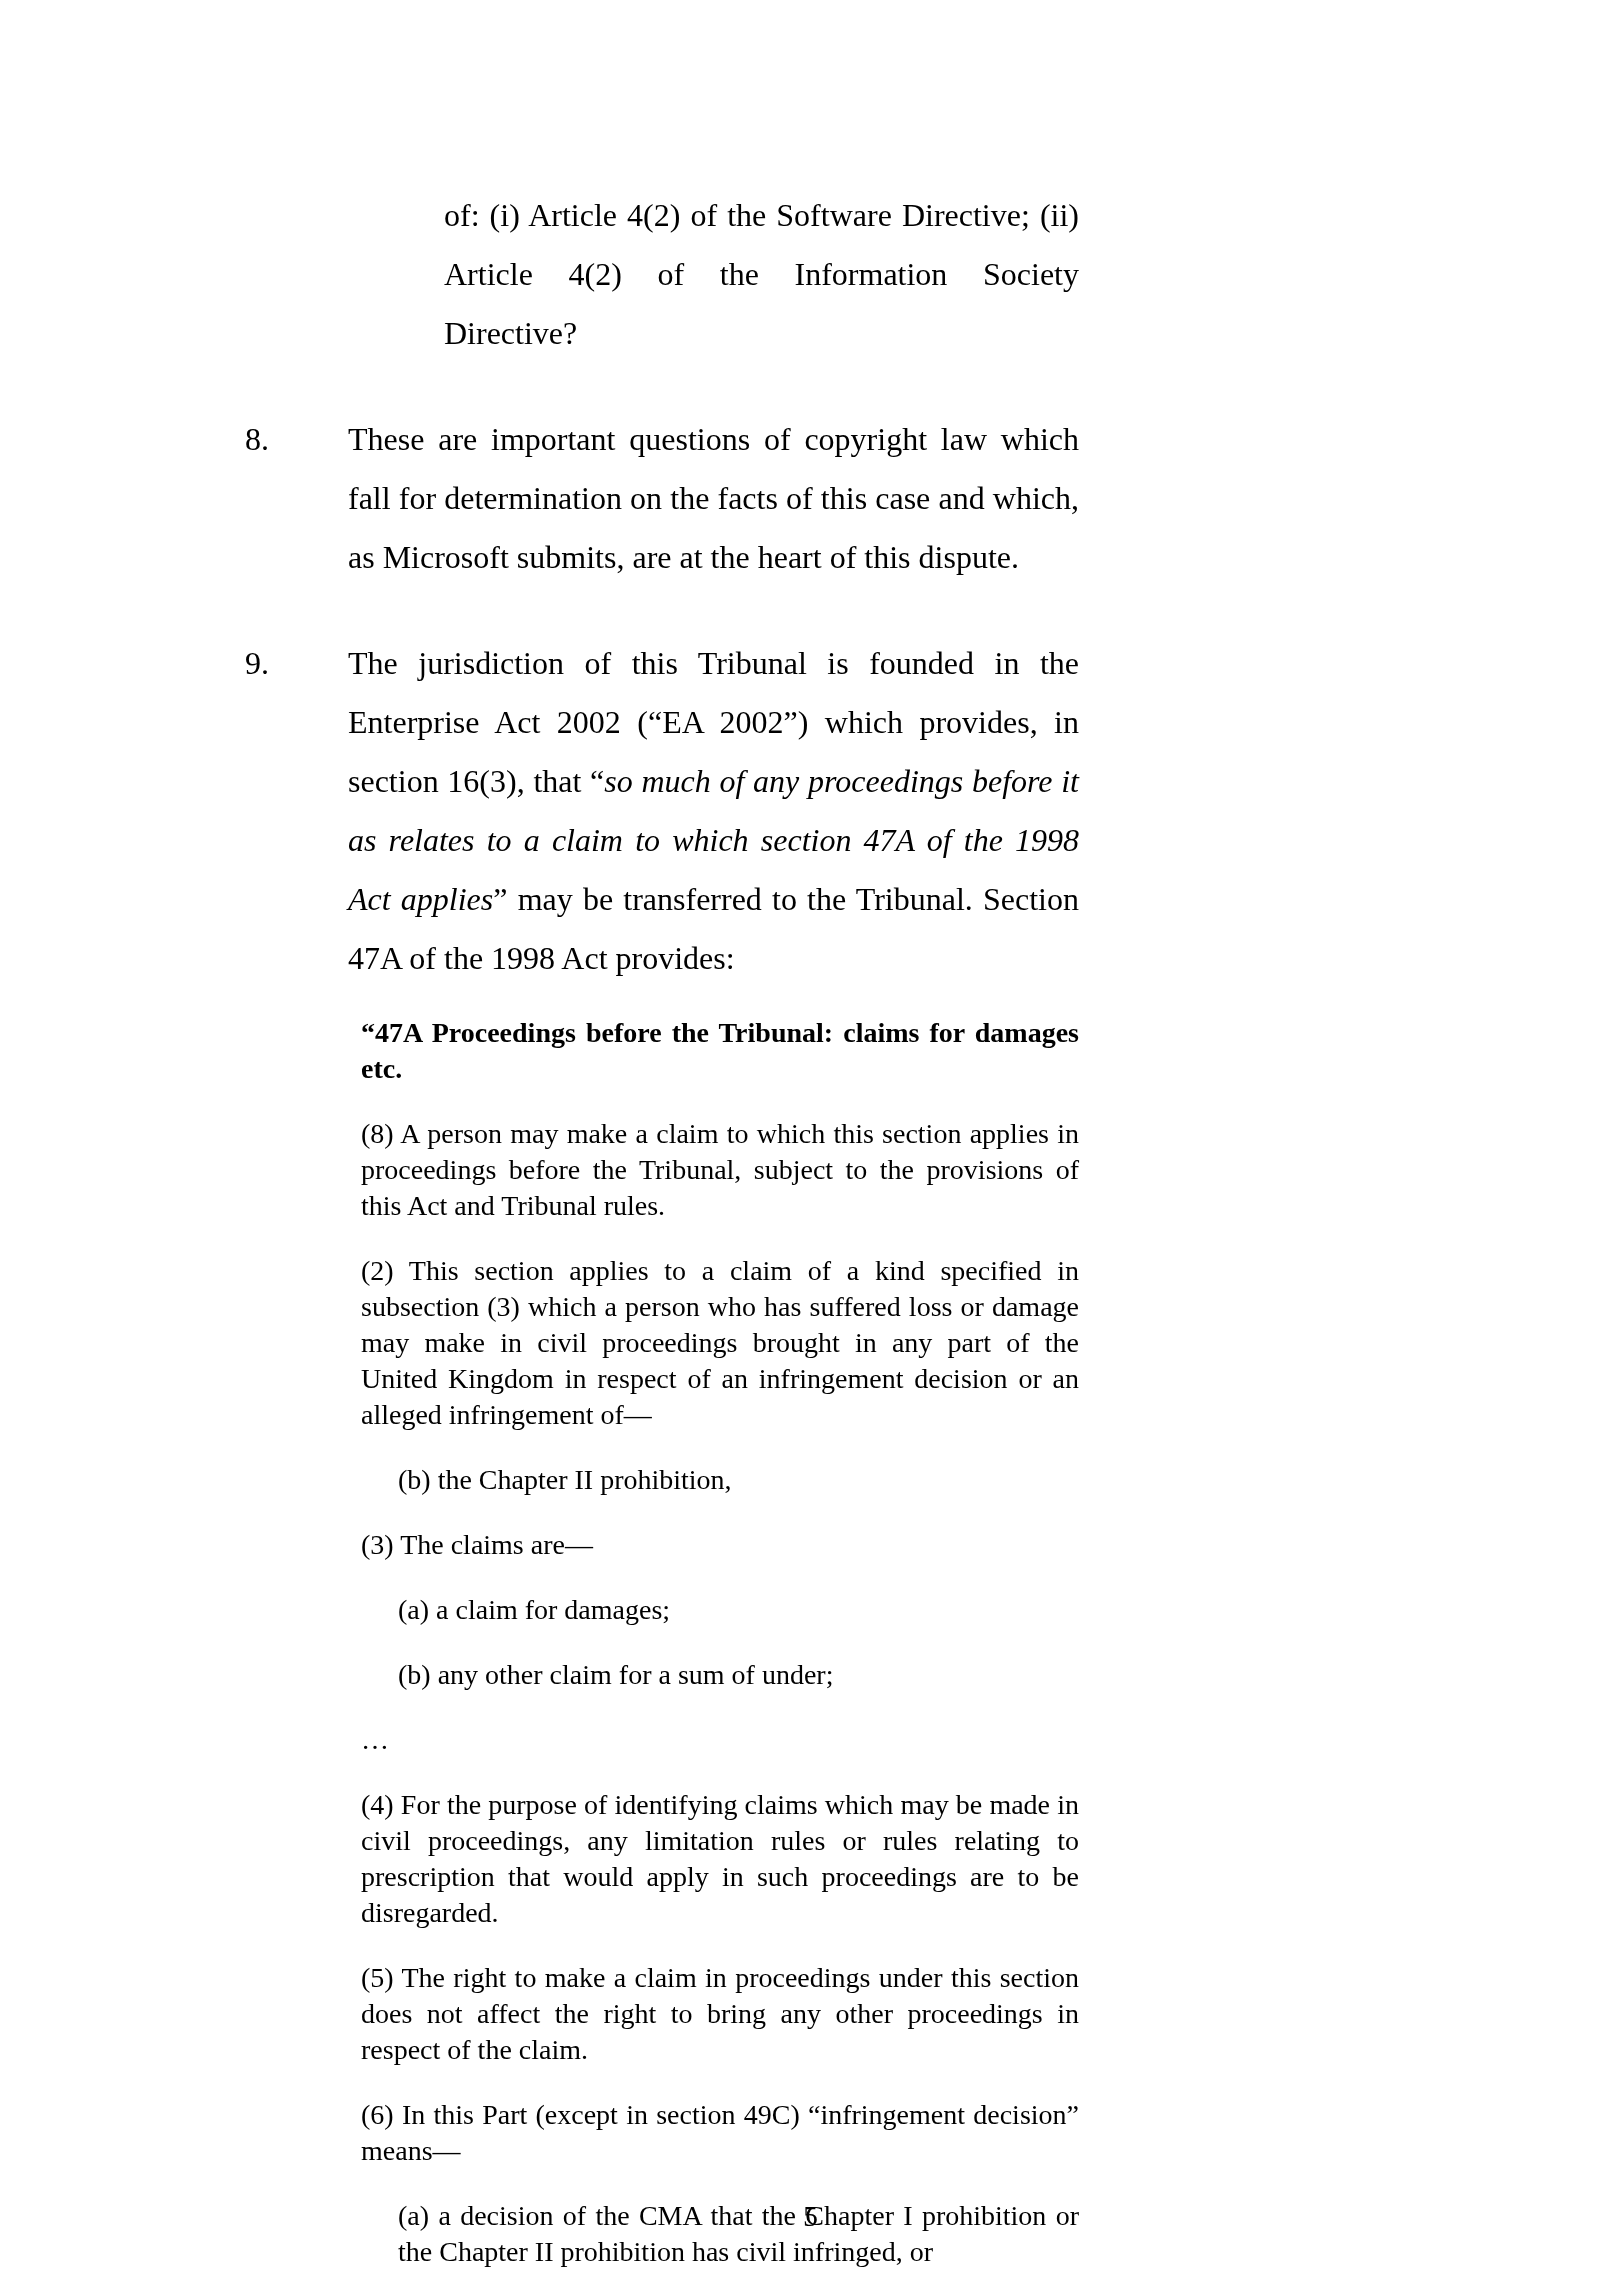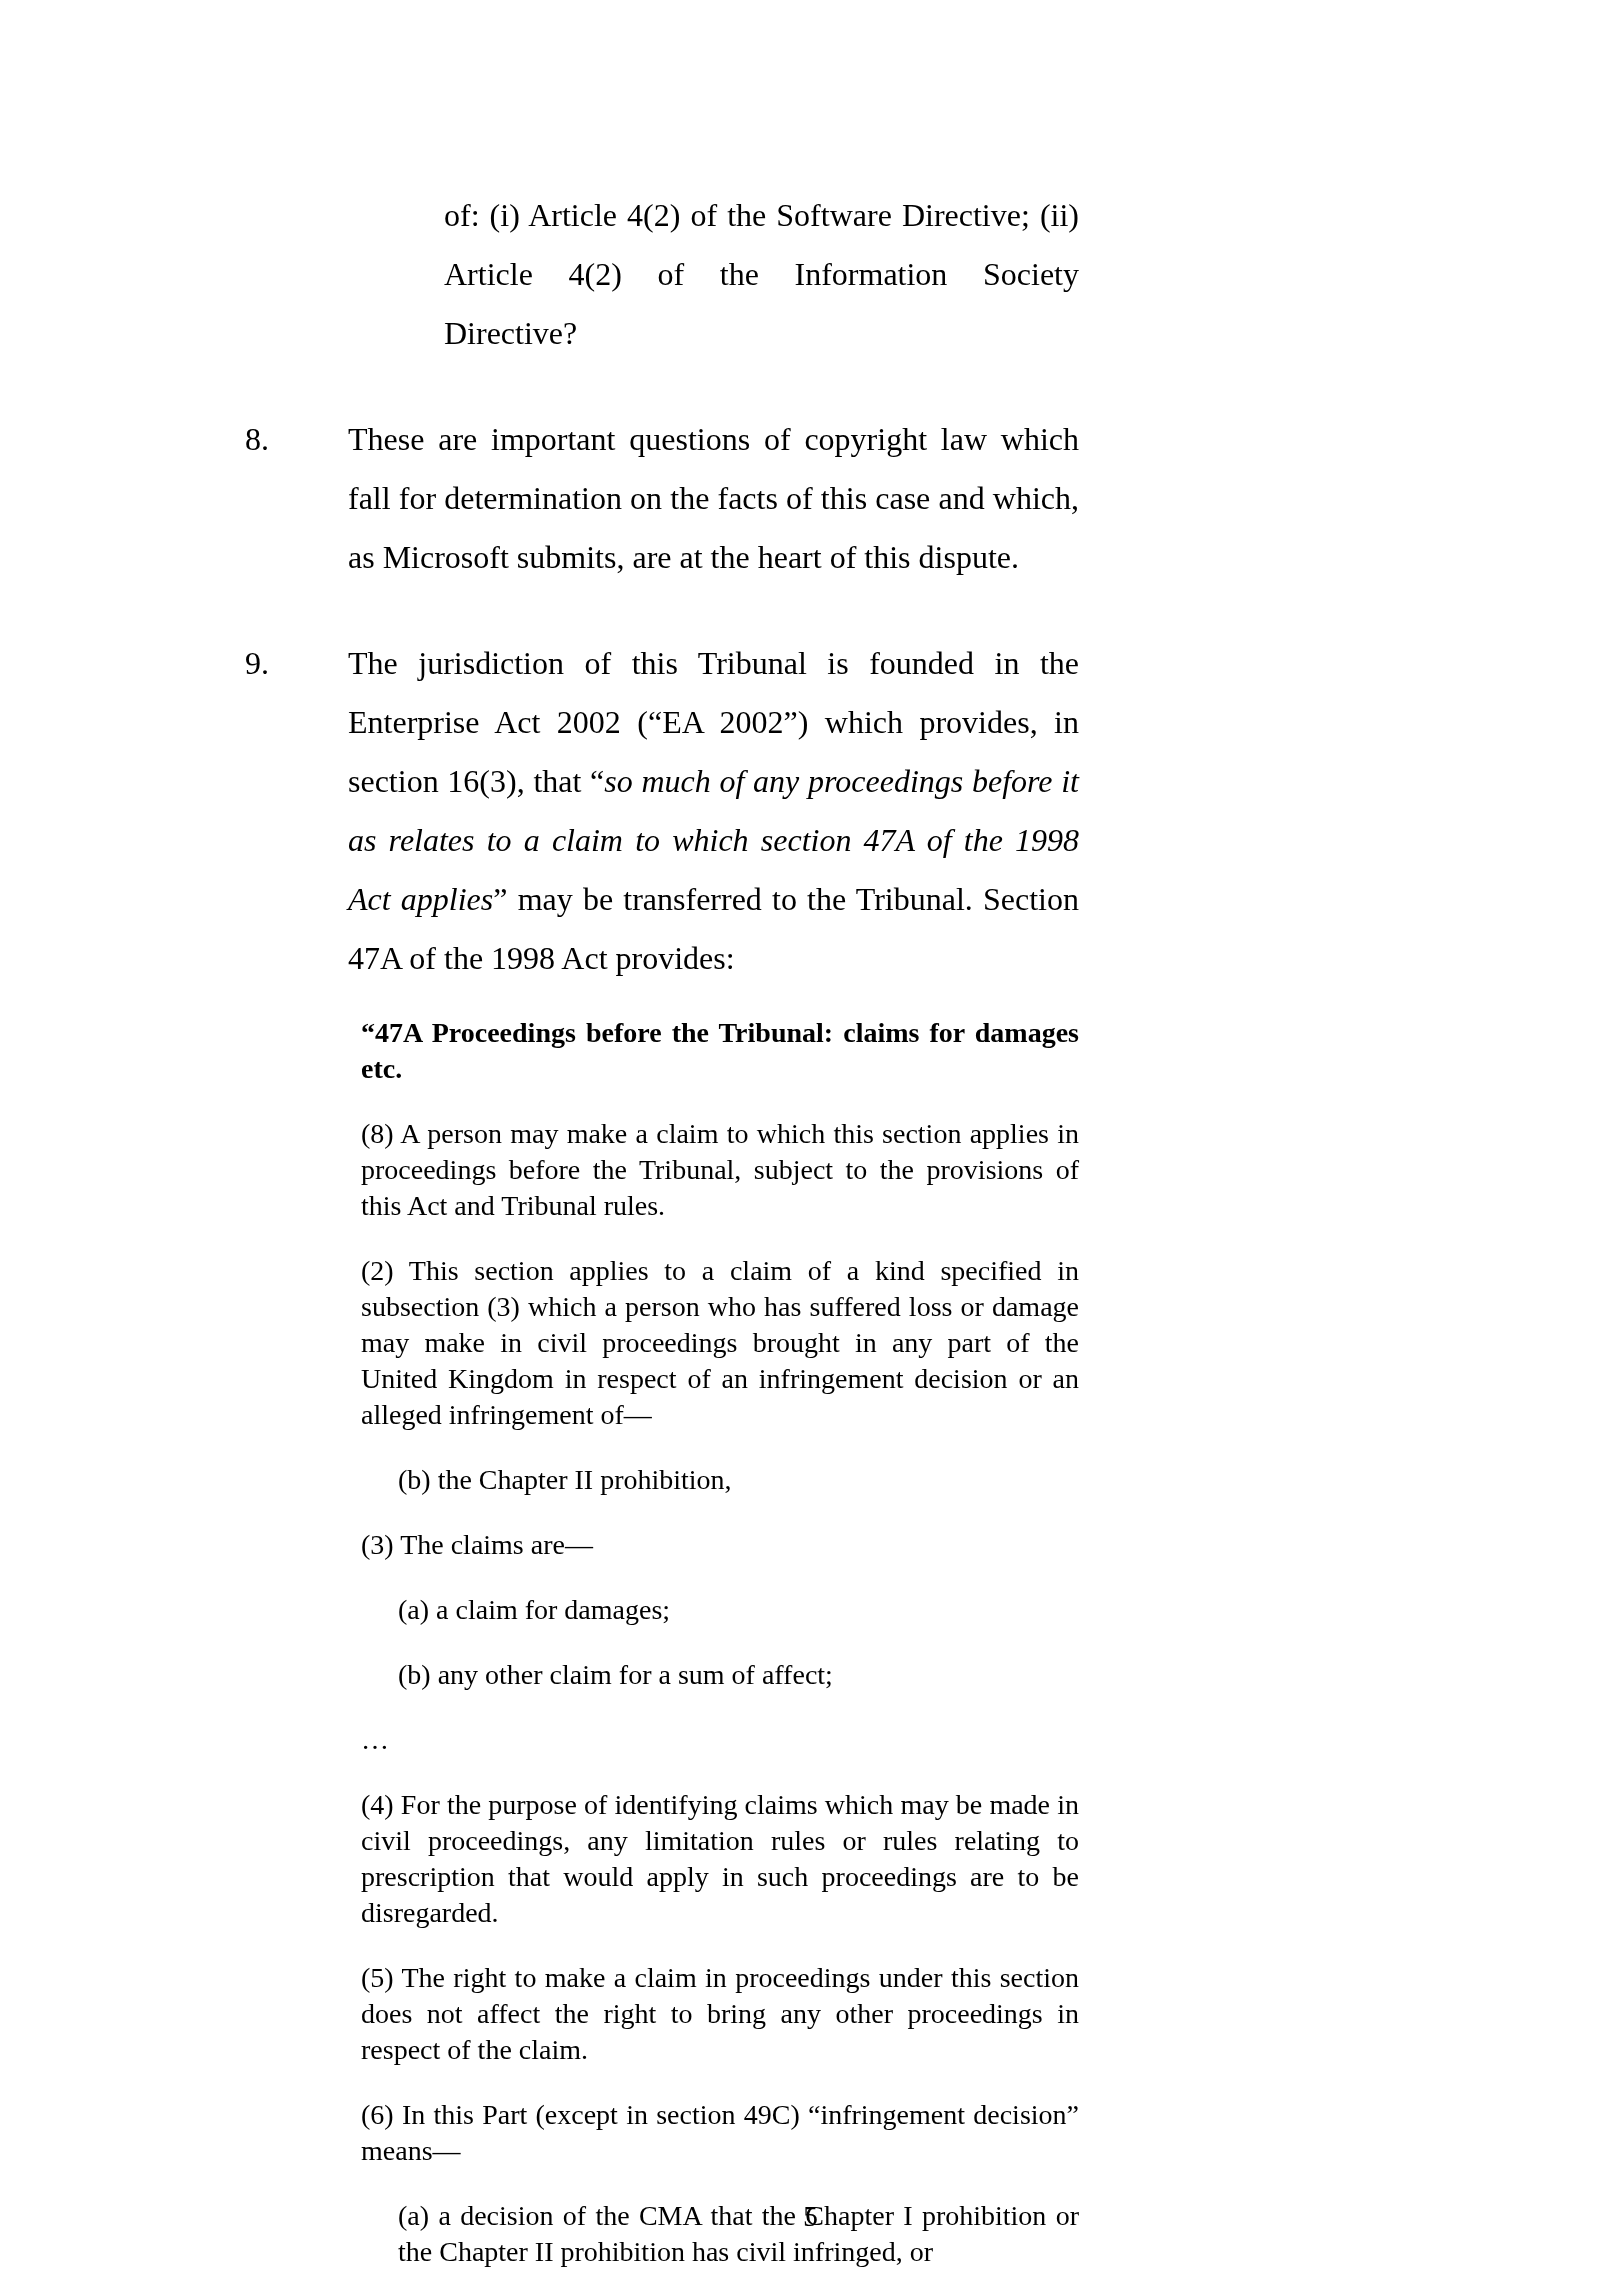--- a/index.html
+++ b/index.html
@@ -96,21 +96,21 @@
 
     <div class="qblock">(2) This section applies to a claim of a kind specified in subsection (3) which a person who has suffered loss or damage may make in civil proceedings brought in any part of the United Kingdom in respect of an infringement decision or an alleged infringement of—</div>
 
 
     <div class="qblock level2">(b) the Chapter II prohibition,</div>
 
     <div class="qblock">(3) The claims are—</div>
 
     <div class="qblock level2">(a) a claim for damages;</div>
 
-    <div class="qblock level2">(b) any other claim for a sum of affect;</div>
+    <div class="qblock level2">(b) any other claim for a sum of under;</div>
 
 
     <div class="qblock">…</div>
 
     <div class="qblock">(4) For the purpose of identifying claims which may be made in civil proceedings, any limitation rules or rules relating to prescription that would apply in such proceedings are to be disregarded.</div>
 
     <div class="qblock">(5) The right to make a claim in proceedings under this section does not affect the right to bring any other proceedings in respect of the claim.</div>
 
     <div class="qblock">(6) In this Part (except in section 49C) “infringement decision” means—</div>
 

